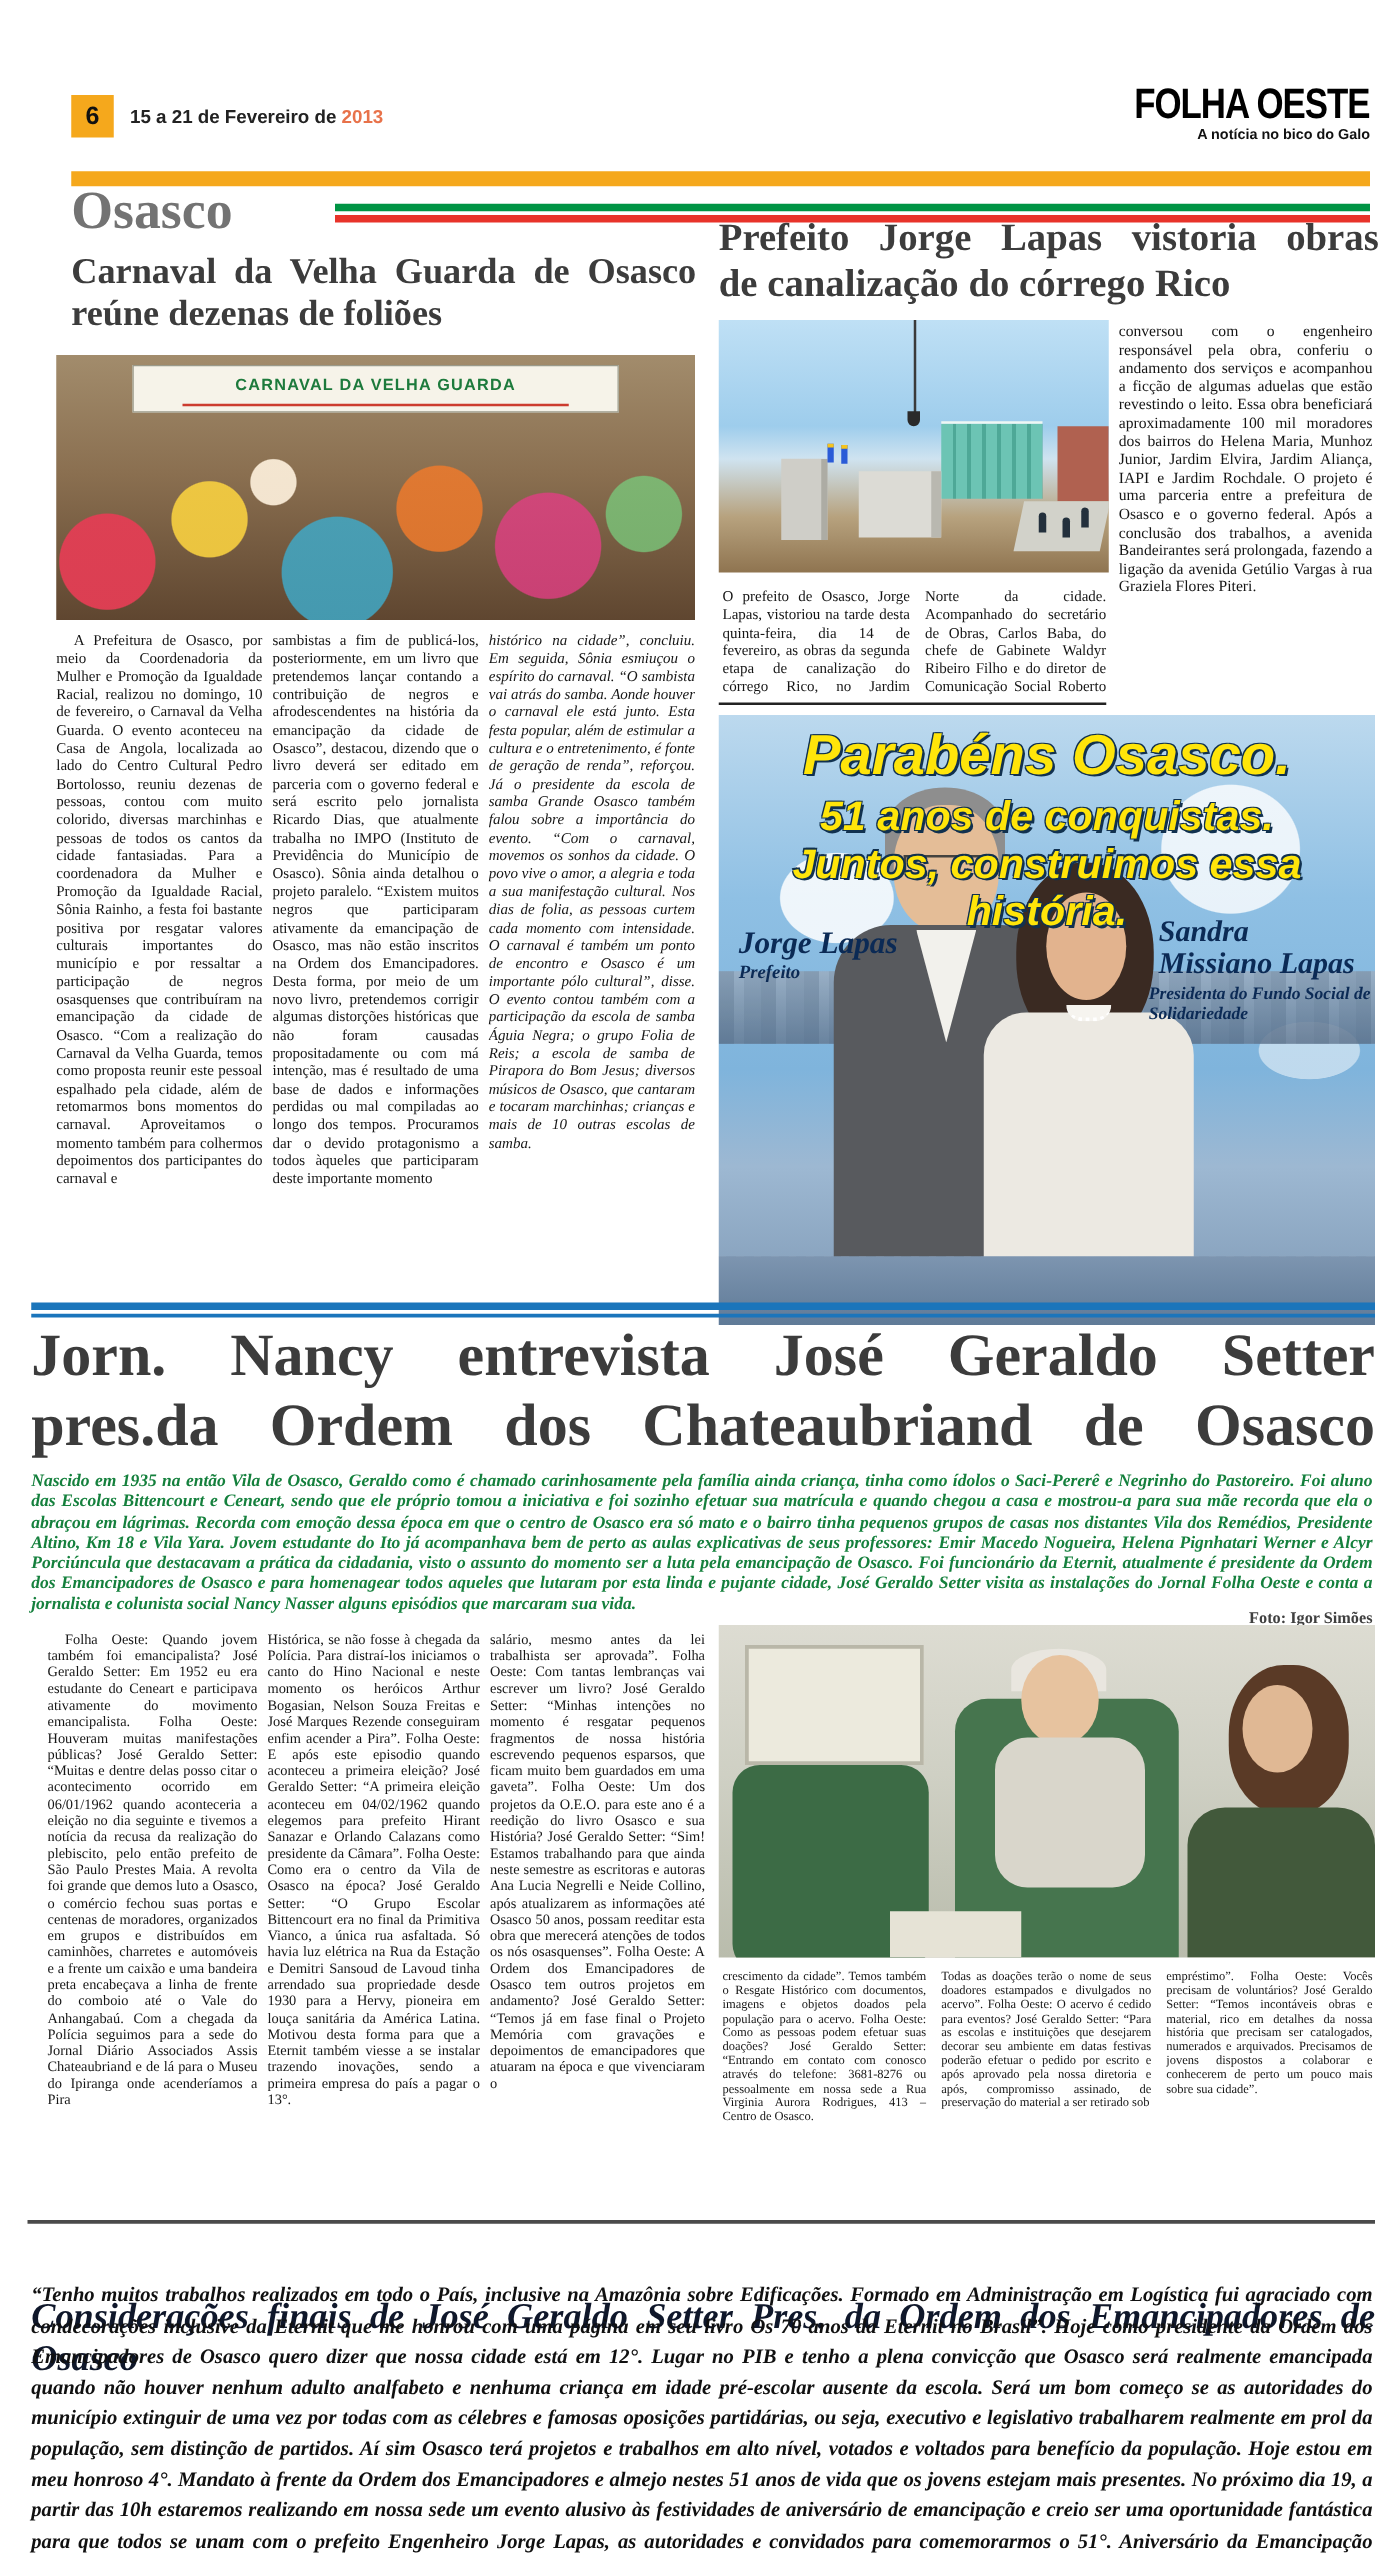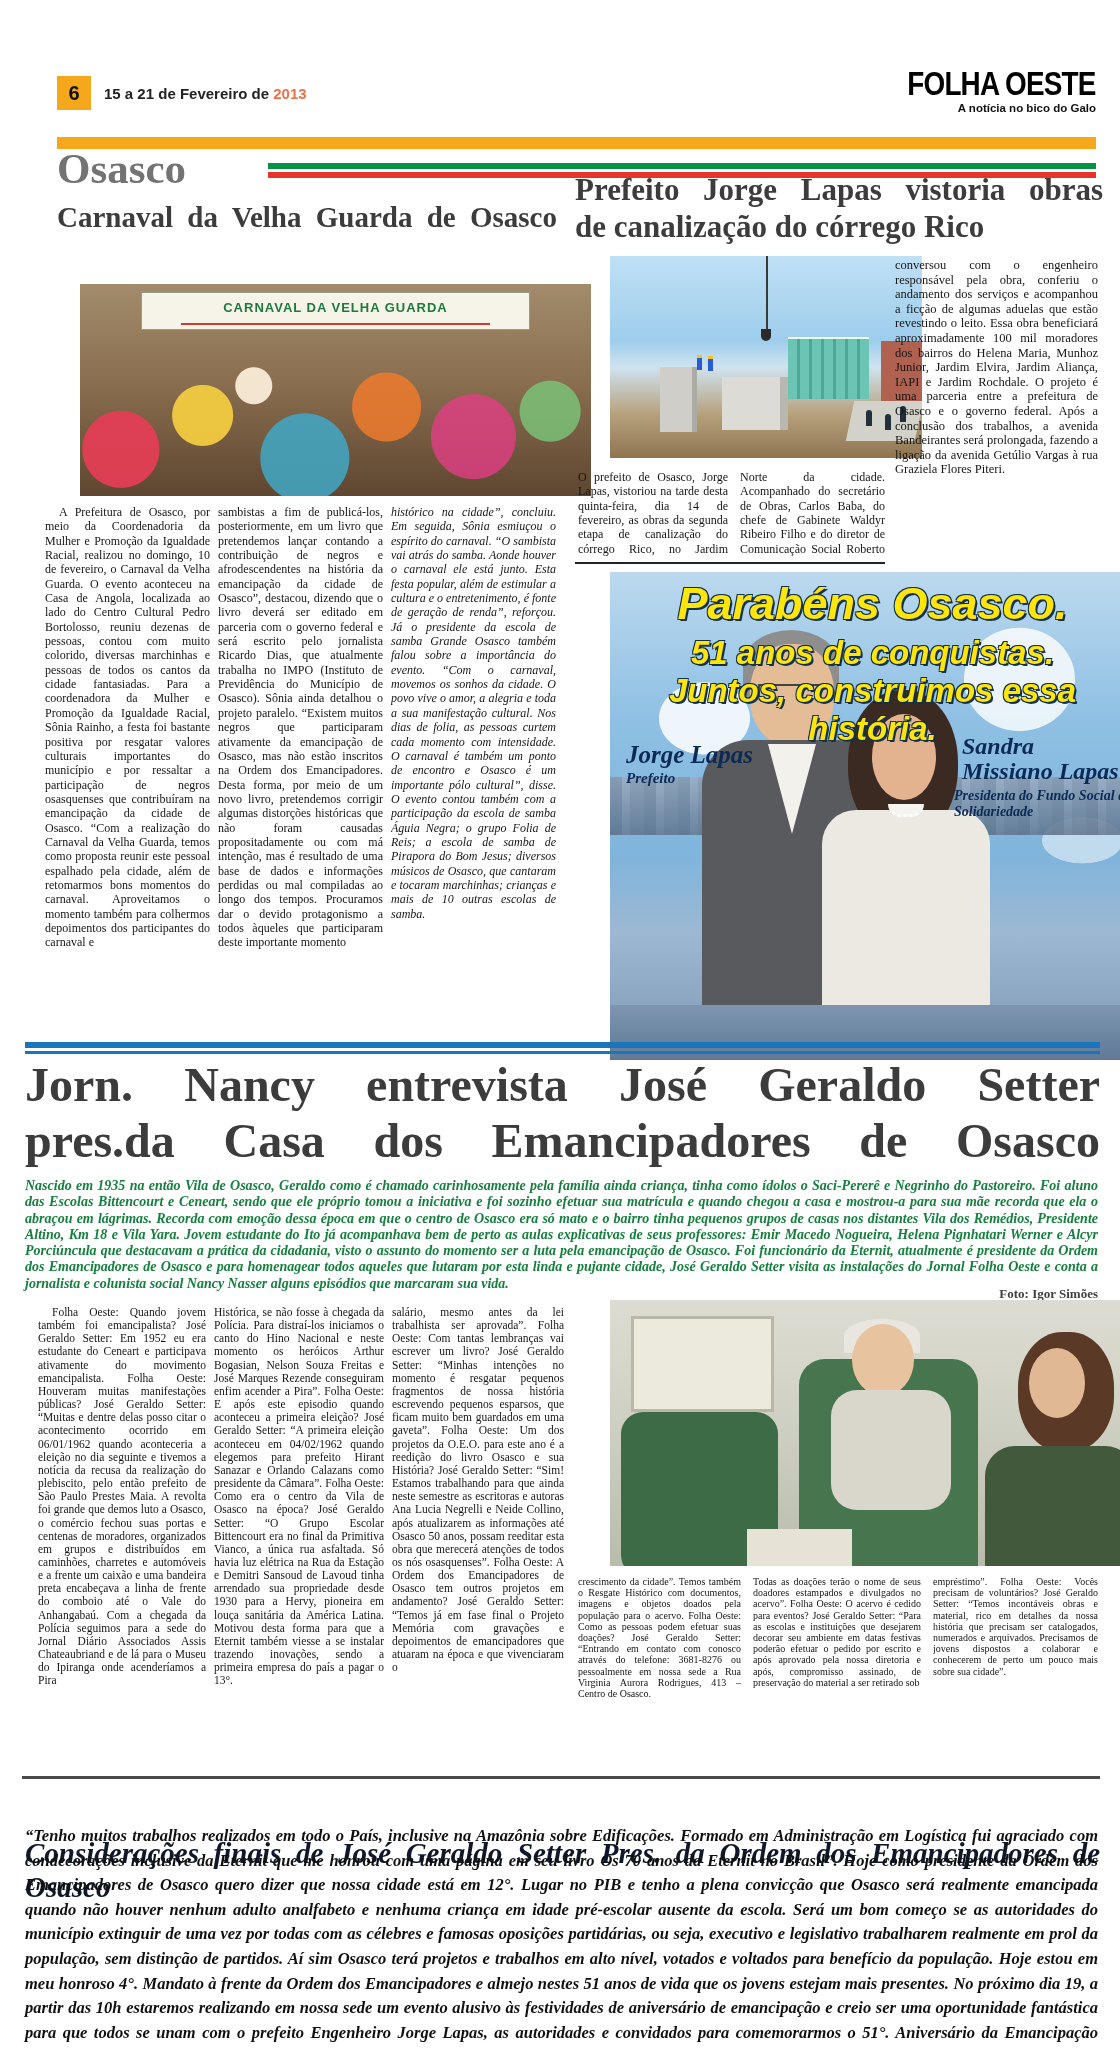--- a/index.html
+++ b/index.html
@@ -35,21 +35,21 @@
   .indent{text-indent:14px;}
   #carn-c1{left:45px;top:505px;width:165px;height:516px;}
   #carn-c2{left:218px;top:505px;width:165px;height:516px;}
   #carn-c3{left:391px;top:505px;width:165px;height:516px;font-style:italic;}
   #pref-side{left:895px;top:258px;width:203px;height:302px;font-size:12.5px;line-height:14.6px;}
   #pref-cap1{left:578px;top:470px;width:150px;height:88px;}
   #pref-cap2{left:740px;top:470px;width:145px;height:88px;}
   #pref-rule{left:575px;top:562px;width:310px;height:2px;background:#222;}
 
   
-  .photo{overflow:hidden;margin-left:35px;}
+  .photo{overflow:hidden;}
   #carn-photo{left:45px;top:284px;width:511px;height:212px;
     background-image:
       radial-gradient(circle at 8% 78%, rgba(226,62,84,.95) 0 38px, transparent 39px),
       radial-gradient(circle at 24% 62%, rgba(248,208,64,.9) 0 30px, transparent 31px),
       radial-gradient(circle at 44% 82%, rgba(64,168,198,.85) 0 44px, transparent 45px),
       radial-gradient(circle at 60% 58%, rgba(238,122,44,.85) 0 34px, transparent 35px),
       radial-gradient(circle at 77% 72%, rgba(226,62,132,.8) 0 42px, transparent 43px),
       radial-gradient(circle at 92% 60%, rgba(122,198,122,.8) 0 30px, transparent 31px),
       radial-gradient(circle at 34% 48%, rgba(255,242,222,.9) 0 18px, transparent 19px),
       linear-gradient(180deg,#a28c6c 0%,#8a6f50 45%,#5f4630 100%);}
@@ -159,20 +159,21 @@
     <div class="mtag">A notícia no bico do Galo</div>
   </div>
   <div class="abs" id="orange-bar"></div>
 
   <div class="abs" id="section-title">Osasco</div>
   <div class="abs" id="rule-green"></div>
   <div class="abs" id="rule-red"></div>
 
   <div class="abs hl" id="carn-headline">
     <div class="l1">Carnaval da Velha Guarda de Osasco</div>
+    <div>reúne dezenas de foliões</div>
   </div>
   <div class="abs photo" id="carn-photo">
     <div class="abs" id="carn-banner">
       <span>CARNAVAL DA VELHA GUARDA</span>
       <span class="ul"></span>
     </div>
   </div>
   <div class="abs bodycol indent" id="carn-c1">A Prefeitura de Osasco, por meio da Coordenadoria da Mulher e Promoção da Igualdade Racial, realizou no domingo, 10 de fevereiro, o Carnaval da Velha Guarda. O evento aconteceu na Casa de Angola, localizada ao lado do Centro Cultural Pedro Bortolosso, reuniu dezenas de pessoas, contou com muito colorido, diversas marchinhas e pessoas de todos os cantos da cidade fantasiadas. Para a coordenadora da Mulher e Promoção da Igualdade Racial, Sônia Rainho, a festa foi bastante positiva por resgatar valores culturais importantes do município e por ressaltar a participação de negros osasquenses que contribuíram na emancipação da cidade de Osasco. “Com a realização do Carnaval da Velha Guarda, temos como proposta reunir este pessoal espalhado pela cidade, além de retomarmos bons momentos do carnaval. Aproveitamos o momento também para colhermos depoimentos dos participantes do carnaval e</div>
   <div class="abs bodycol" id="carn-c2">sambistas a fim de publicá-los, posteriormente, em um livro que pretendemos lançar contando a contribuição de negros e afrodescendentes na história da emancipação da cidade de Osasco”, destacou, dizendo que o livro deverá ser editado em parceria com o governo federal e será escrito pelo jornalista Ricardo Dias, que atualmente trabalha no IMPO (Instituto de Previdência do Município de Osasco). Sônia ainda detalhou o projeto paralelo. “Existem muitos negros que participaram ativamente da emancipação de Osasco, mas não estão inscritos na Ordem dos Emancipadores. Desta forma, por meio de um novo livro, pretendemos corrigir algumas distorções históricas que não foram causadas propositadamente ou com má intenção, mas é resultado de uma base de dados e informações perdidas ou mal compiladas ao longo dos tempos. Procuramos dar o devido protagonismo a todos àqueles que participaram deste importante momento</div>
   <div class="abs bodycol" id="carn-c3">histórico na cidade”, concluiu. Em seguida, Sônia esmiuçou o espírito do carnaval. “O sambista vai atrás do samba. Aonde houver o carnaval ele está junto. Esta festa popular, além de estimular a cultura e o entretenimento, é fonte de geração de renda”, reforçou. Já o presidente da escola de samba Grande Osasco também falou sobre a importância do evento. “Com o carnaval, movemos os sonhos da cidade. O povo vive o amor, a alegria e toda a sua manifestação cultural. Nos dias de folia, as pessoas curtem cada momento com intensidade. O carnaval é também um ponto de encontro e Osasco é um importante pólo cultural”, disse. O evento contou também com a participação da escola de samba Águia Negra; o grupo Folia de Reis; a escola de samba de Pirapora do Bom Jesus; diversos músicos de Osasco, que cantaram e tocaram marchinhas; crianças e mais de 10 outras escolas de samba.</div>
@@ -219,21 +220,21 @@
     <div class="ad-name" id="ad-name-left">Jorge Lapas</div>
     <div class="ad-name" id="ad-title-left">Prefeito</div>
     <div class="ad-name" id="ad-name-right">Sandra Missiano Lapas</div>
     <div class="ad-name" id="ad-title-right">Presidenta do Fundo Social de Solidariedade</div>
   </div>
 
   <div class="abs" id="blue-rule1"></div>
   <div class="abs" id="blue-rule2"></div>
   <div class="abs" id="int-headline">
     <div>Jorn. Nancy entrevista José Geraldo Setter</div>
-    <div>pres.da Casa dos Emancipadores de Osasco</div>
+    <div>pres.da Ordem dos Chateaubriand de Osasco</div>
   </div>
   <div class="abs" id="int-intro">Nascido em 1935 na então Vila de Osasco, Geraldo como é chamado carinhosamente pela família ainda criança, tinha como ídolos o Saci-Pererê e Negrinho do Pastoreiro. Foi aluno das Escolas Bittencourt e Ceneart, sendo que ele próprio tomou a iniciativa e foi sozinho efetuar sua matrícula e quando chegou a casa e mostrou-a para sua mãe recorda que ela o abraçou em lágrimas. Recorda com emoção dessa época em que o centro de Osasco era só mato e o bairro tinha pequenos grupos de casas nos distantes Vila dos Remédios, Presidente Altino, Km 18 e Vila Yara. Jovem estudante do Ito já acompanhava bem de perto as aulas explicativas de seus professores: Emir Macedo Nogueira, Helena Pignhatari Werner e Alcyr Porciúncula que destacavam a prática da cidadania, visto o assunto do momento ser a luta pela emancipação de Osasco. Foi funcionário da Eternit, atualmente é presidente da Ordem dos Emancipadores de Osasco e para homenagear todos aqueles que lutaram por esta linda e pujante cidade, José Geraldo Setter visita as instalações do Jornal Folha Oeste e conta a jornalista e colunista social Nancy Nasser alguns episódios que marcaram sua vida.</div>
   <div class="abs" id="photo-credit">Foto: Igor Simões</div>
 
   <div class="abs photo" id="int-photo">
     <div class="win"></div>
     <div class="chair1"></div>
     <div class="chair2"></div>
     <div class="man-hair"></div>
     <div class="man-head"></div>

